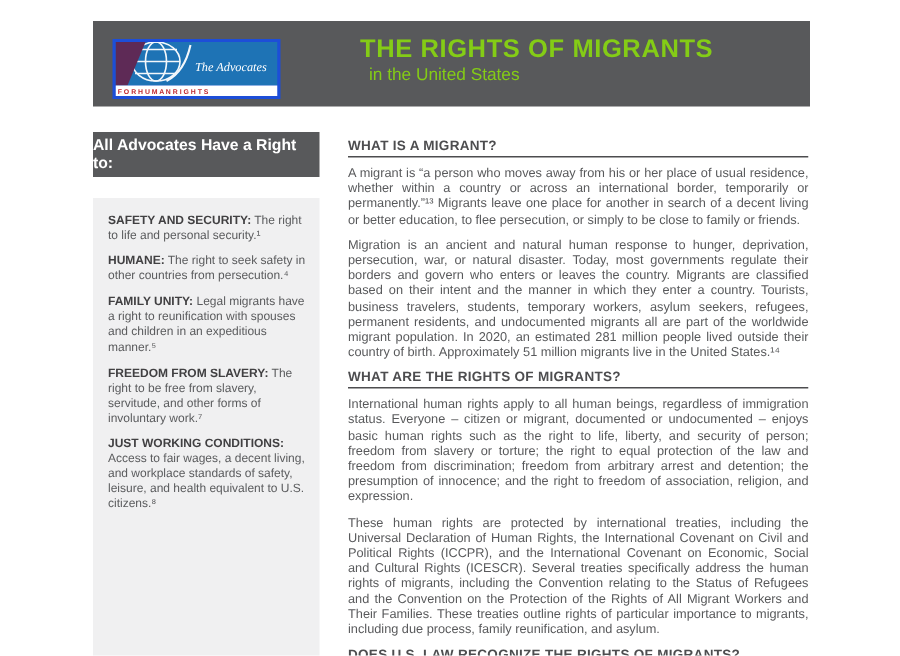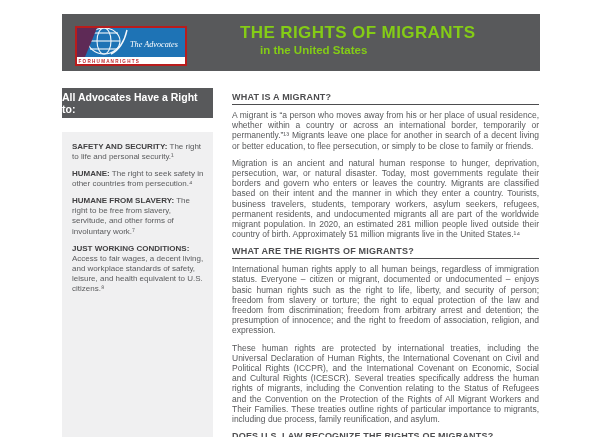--- a/index.html
+++ b/index.html
@@ -8,31 +8,31 @@
     font-family:"Liberation Sans", sans-serif;overflow:hidden;
     -webkit-font-smoothing:antialiased;
   }
   
   .band{
     position:absolute;left:62px;top:14px;width:478px;height:57px;
     background:#58595b;
   }
   .logo{
     position:absolute;left:13px;top:12px;width:112px;height:40px;
-    background:#b91c1c;padding:2px;box-sizing:border-box;
+    background:#1d4ed8;padding:2px;box-sizing:border-box;
   }
   .logo svg{display:block;width:100%;height:100%;}
   .title-block{
     position:absolute;left:178px;top:9px;color:#84cc16;
   }
   .doc-title{
     font-size:17px;font-weight:bold;letter-spacing:0.4px;line-height:1.15;
   }
   .doc-subtitle{
-    font-size:11.5px;font-weight:bold;margin-left:20px;margin-top:1px;
+    font-size:11.5px;font-weight:normal;margin-left:6px;margin-top:1px;
   }
   
   .side-head{
     position:absolute;left:62px;top:88px;width:151px;height:30px;
     background:#58595b;color:#ffffff;display:flex;align-items:center;justify-content:center;
     font-size:10.5px;font-weight:bold;
   }
   .side-panel{
     position:absolute;left:62px;top:118px;width:151px;height:319px;
     background:#f0f0f1;box-sizing:border-box;padding:10px 9px 0 10px;
@@ -89,21 +89,25 @@
 <div class="side-panel">
   <div class="side-item">
     <span class="lbl">SAFETY AND SECURITY:</span>
     <span>The right to life and personal security.¹</span>
   </div>
   <div class="side-item">
     <span class="lbl">HUMANE:</span>
     <span>The right to seek safety in other countries from persecution.⁴</span>
   </div>
   <div class="side-item">
-    <span class="lbl">HUMANE FROM SLAVERY:</span>
+    <span class="lbl">FAMILY UNITY:</span>
+    <span>Legal migrants have a right to reunification with spouses and children in an expeditious manner.⁵</span>
+  </div>
+  <div class="side-item">
+    <span class="lbl">FREEDOM FROM SLAVERY:</span>
     <span>The right to be free from slavery, servitude, and other forms of involuntary work.⁷</span>
   </div>
   <div class="side-item">
     <span class="lbl">JUST WORKING CONDITIONS:</span>
     <span>Access to fair wages, a decent living, and workplace standards of safety, leisure, and health equivalent to U.S. citizens.⁸</span>
   </div>
 
 </div>
 
 <div class="main">

